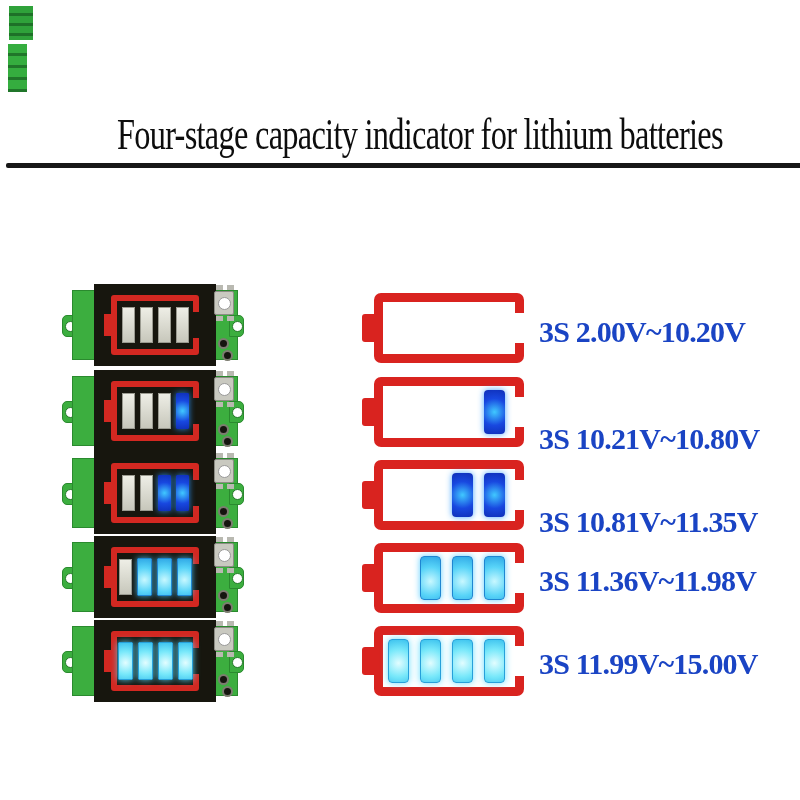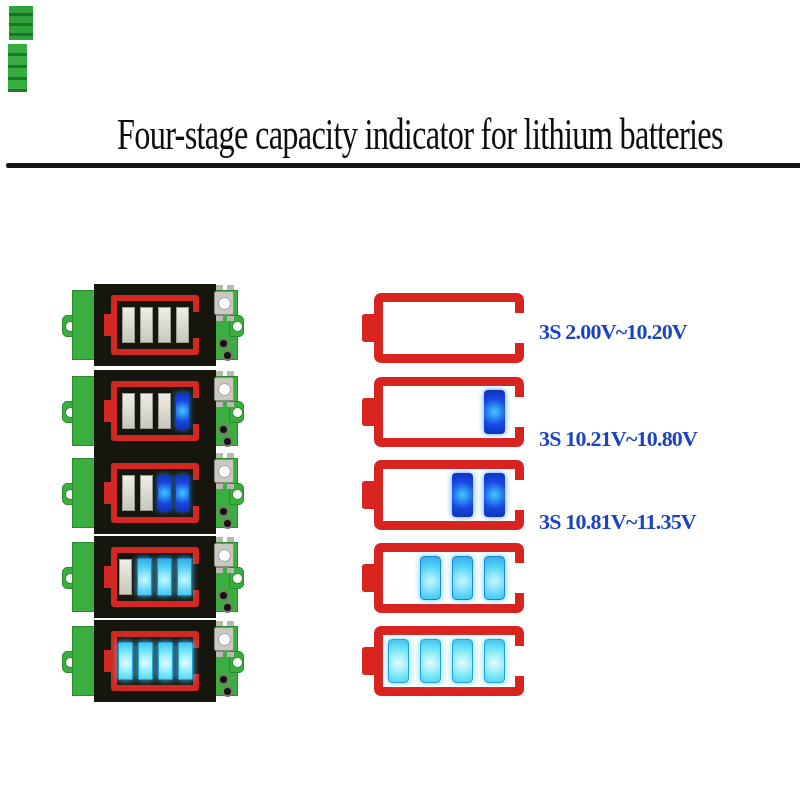--- a/index.html
+++ b/index.html
@@ -61,21 +61,21 @@
   .seg-none{visibility:hidden;}
   .seg-off{background:linear-gradient(180deg,#efefe7,#c6c6ba);box-shadow:inset 0 0 0 1px #9a9a90;}
   .seg-blue{background:radial-gradient(circle at 50% 50%,#40c8ff 0%,#1848e0 55%,#0f2fb8 100%);
             box-shadow:0 0 6px rgba(40,150,255,.85);}
   .seg-cyan{background:radial-gradient(circle at 50% 58%,#c8f8ff 0%,#58d4f8 55%,#2fa8e6 100%);
             box-shadow:0 0 6px rgba(70,200,255,.85);border:1px solid #1f86d2;}
   .seg-cyan2{background:radial-gradient(circle at 50% 55%,#e2fdff 0%,#78e8fa 55%,#3cc2ee 100%);
             box-shadow:0 0 7px rgba(90,220,255,.9);border:1px solid #27a0da;}
 
   .vlabel{position:absolute;left:539px;height:34px;line-height:34px;font-weight:bold;
-          font-size:22px;color:#1a44c4;letter-spacing:-0.8px;white-space:nowrap;}
+          font-size:30px;color:#1a44c4;letter-spacing:-0.8px;white-space:nowrap;}
 </style>
 </head>
 <body>
 
 <div class="stage">
 
   <div class="artifact artifact-a"></div>
   <div class="artifact artifact-b"></div>
 
   <div class="title">Four-stage capacity indicator for lithium batteries</div>
@@ -282,14 +282,16 @@
         <span class="i-bar seg-cyan2"></span>
         <span class="i-bar seg-cyan2"></span>
         <span class="i-bar seg-cyan2"></span>
       </div>
     </div>
   </div>
 
   <div class="vlabel" style="top:315px">3S 2.00V~10.20V</div>
   <div class="vlabel" style="top:422px">3S 10.21V~10.80V</div>
   <div class="vlabel" style="top:505px">3S 10.81V~11.35V</div>
+  <div class="vlabel" style="top:564px">3S 11.36V~11.98V</div>
+  <div class="vlabel" style="top:647px">3S 11.99V~15.00V</div>
 
 </div>
 
 </body></html>

